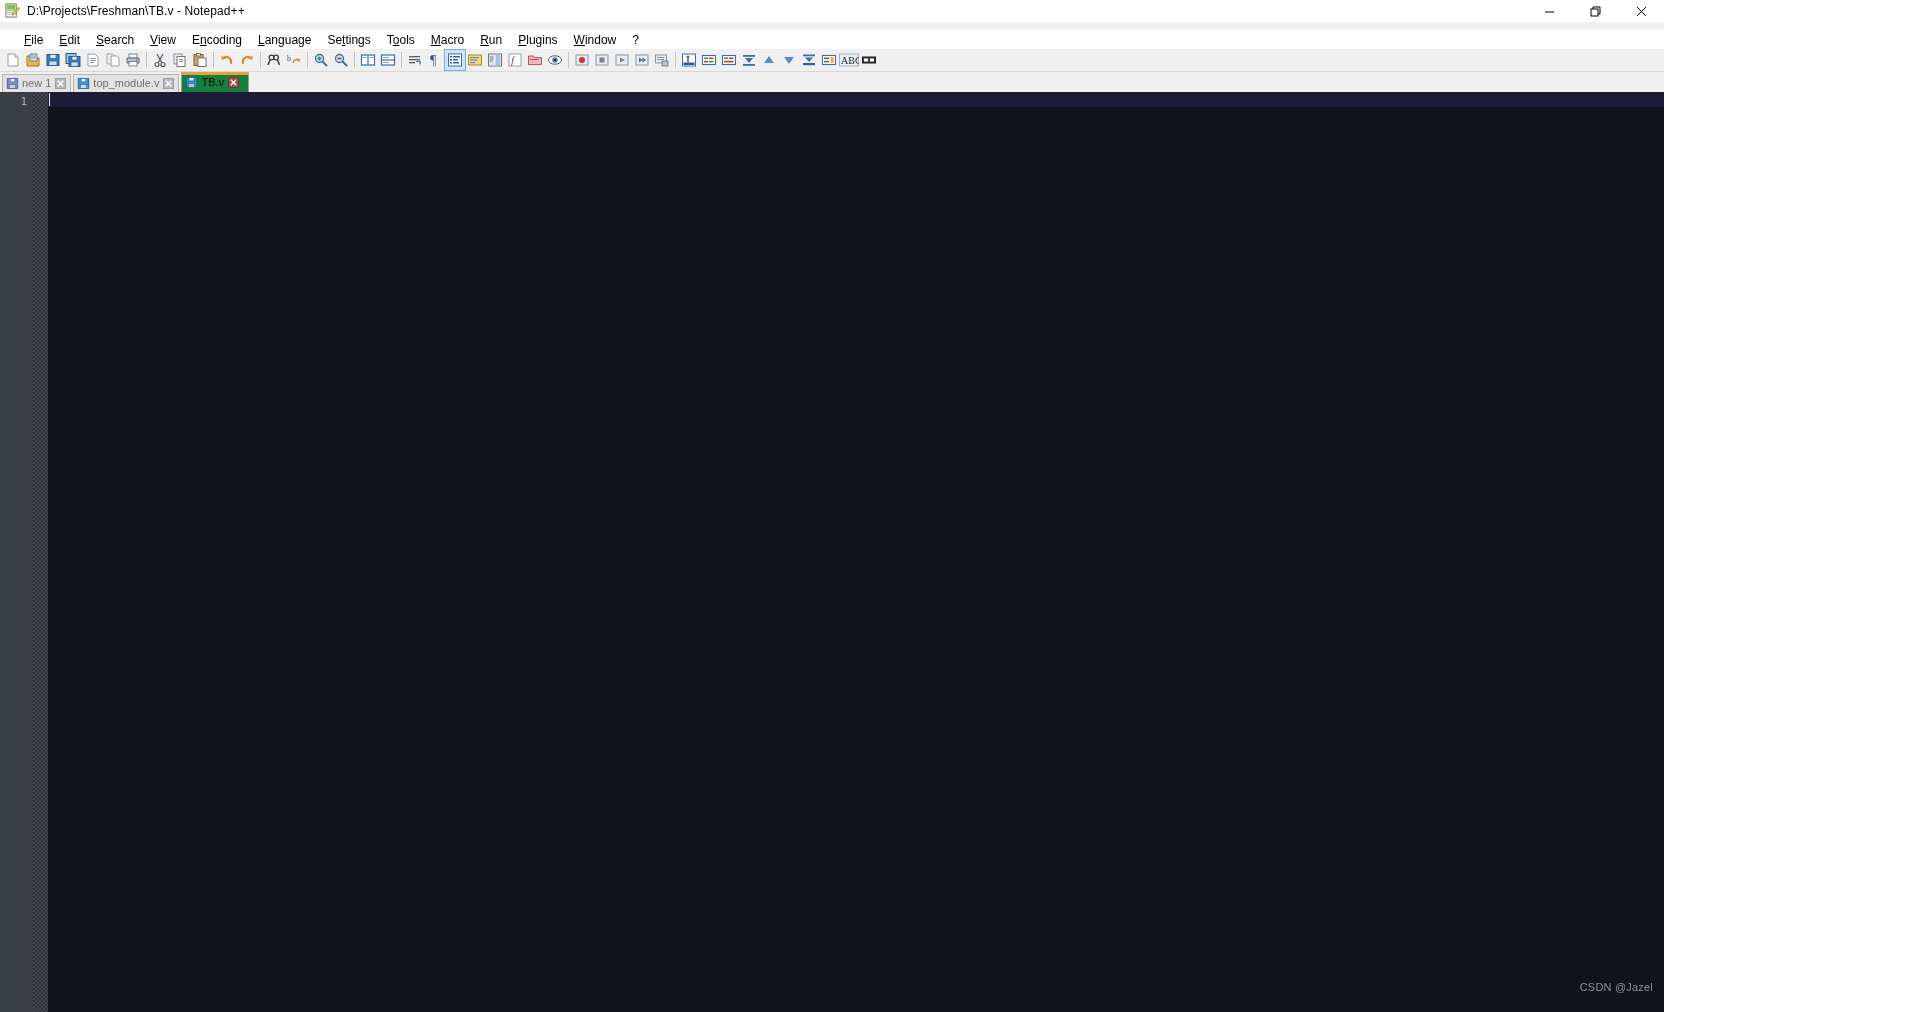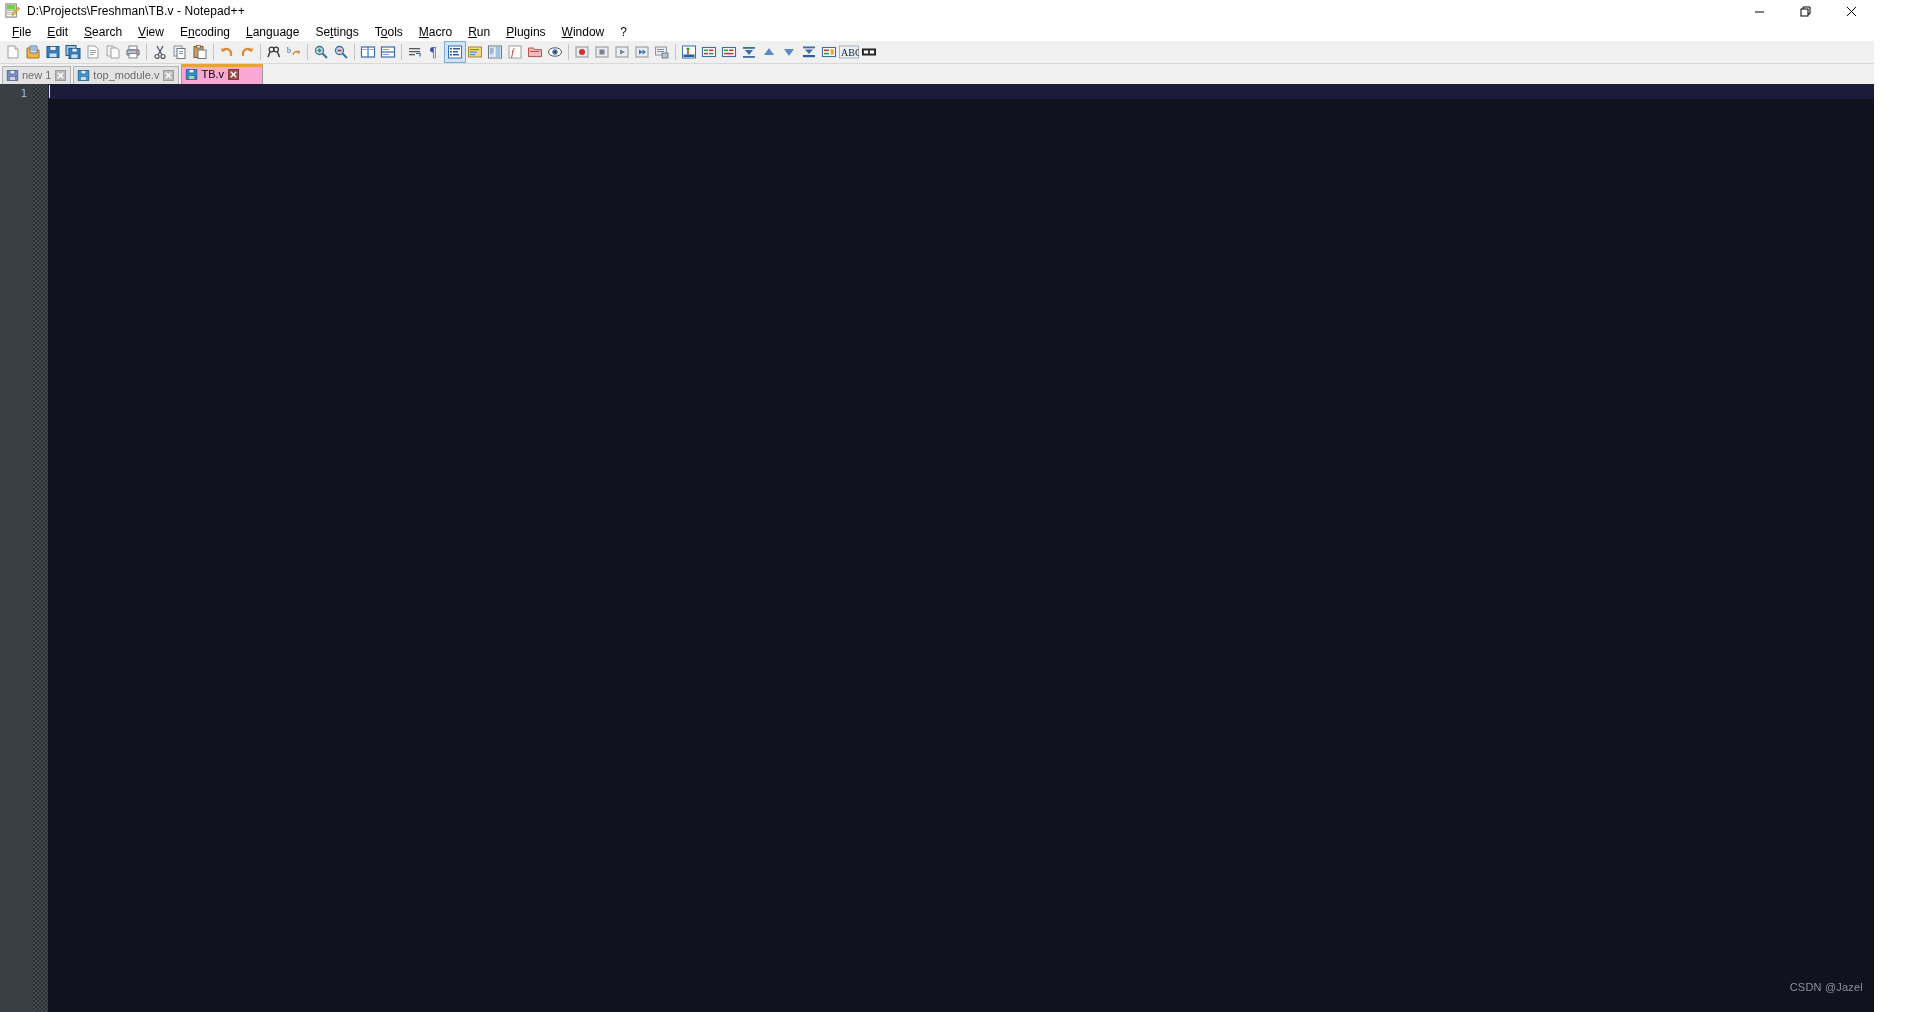--- a/index.html
+++ b/index.html
@@ -10,21 +10,21 @@
   body {
     width: 1919px;
     height: 1012px;
     overflow: hidden;
     font-family: "Liberation Sans", sans-serif;
     -webkit-font-smoothing: none;
   }
 
   #app {
     position: relative;
-    width: 1874px;
+    width: 1664px;
     height: 1012px;
     background: #f0f0f0;
     display: flex;
     flex-direction: column;
   }
 
   
   .titlebar {
     height: 22px;
     background: #ffffff;
@@ -64,22 +64,23 @@
     align-items: center;
     justify-content: center;
   }
 
   
   .menubar {
     height: 19px;
     background: #ffffff;
     display: flex;
     align-items: center;
-    padding-left: 4px;
-    flex: 0 0 auto;
+    padding-left: 16px;
+    flex: 0 0 auto;
+    margin-top: 8px;
   }
   .menu-item {
     font-size: 12px;
     color: #000000;
     padding: 2px 8px 2px 8px;
     white-space: nowrap;
     cursor: default;
     line-height: 14px;
   }
   .menu-item u { text-decoration: underline; }
@@ -134,25 +135,25 @@
     background: #e3e3e3;
     border: 1px solid #b4b4b4;
     border-bottom: none;
     position: relative;
     font-size: 11px;
     color: #6d6d6d;
     white-space: nowrap;
     box-sizing: border-box;
   }
   .tab.active {
-    background: #f9a8d4;
+    background: #15803d;
     color: #000000;
     height: 20px;
     border-color: #9a9a9a;
-    padding-right: 23px;
+    padding-right: 9px;
     text-align: center;
   }
   .tab.active::before {
     content: "";
     position: absolute;
     left: -1px;
     right: -1px;
     top: -1px;
     height: 3px;
     background: #e5a33c;

